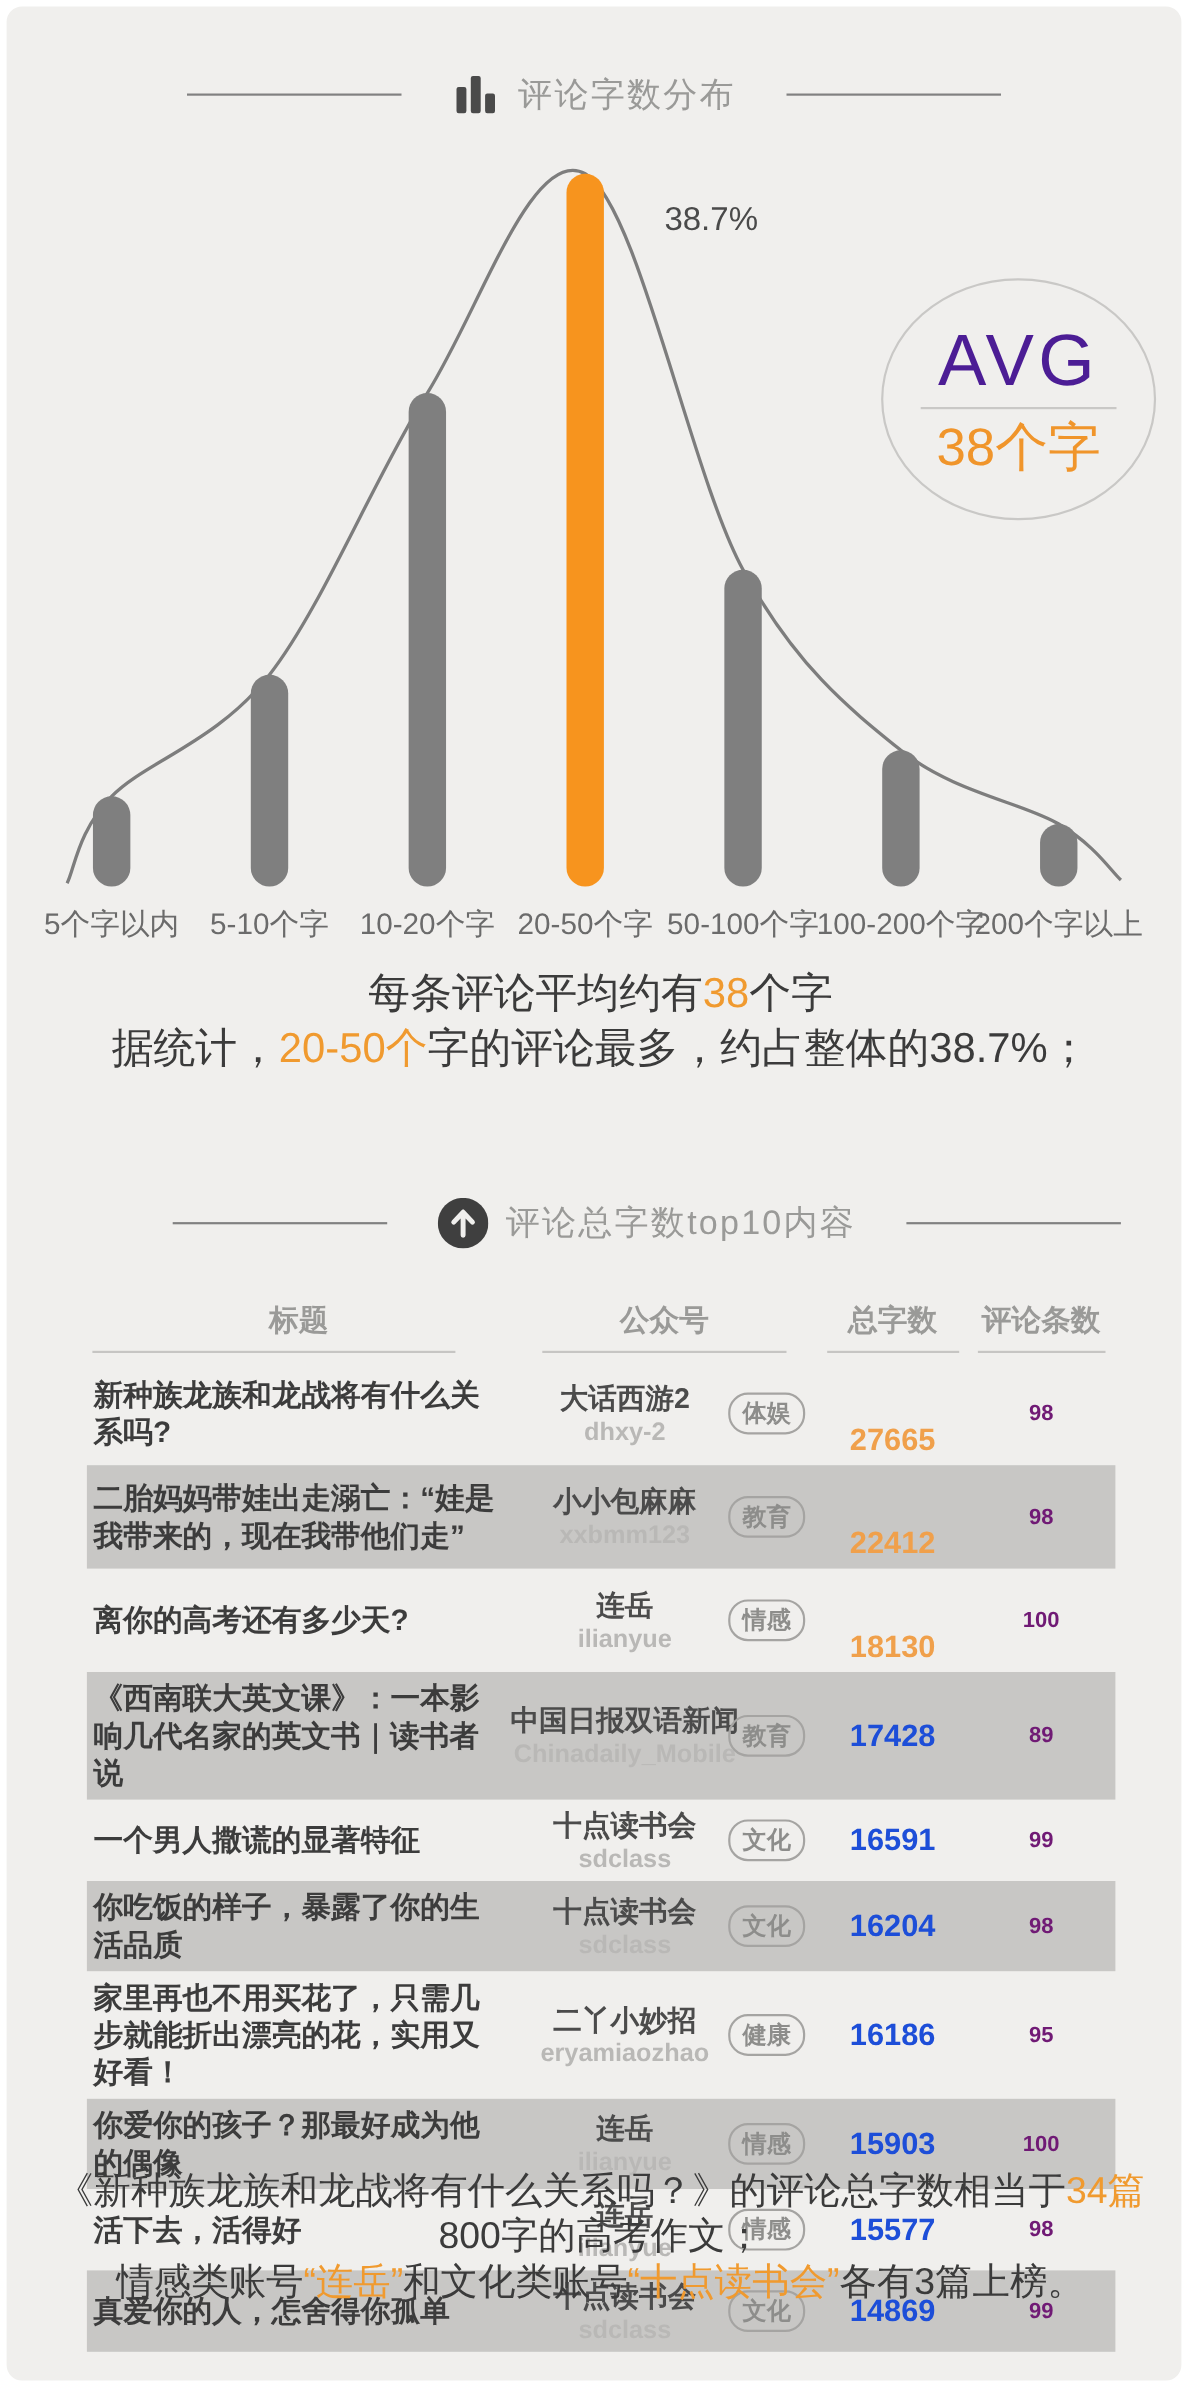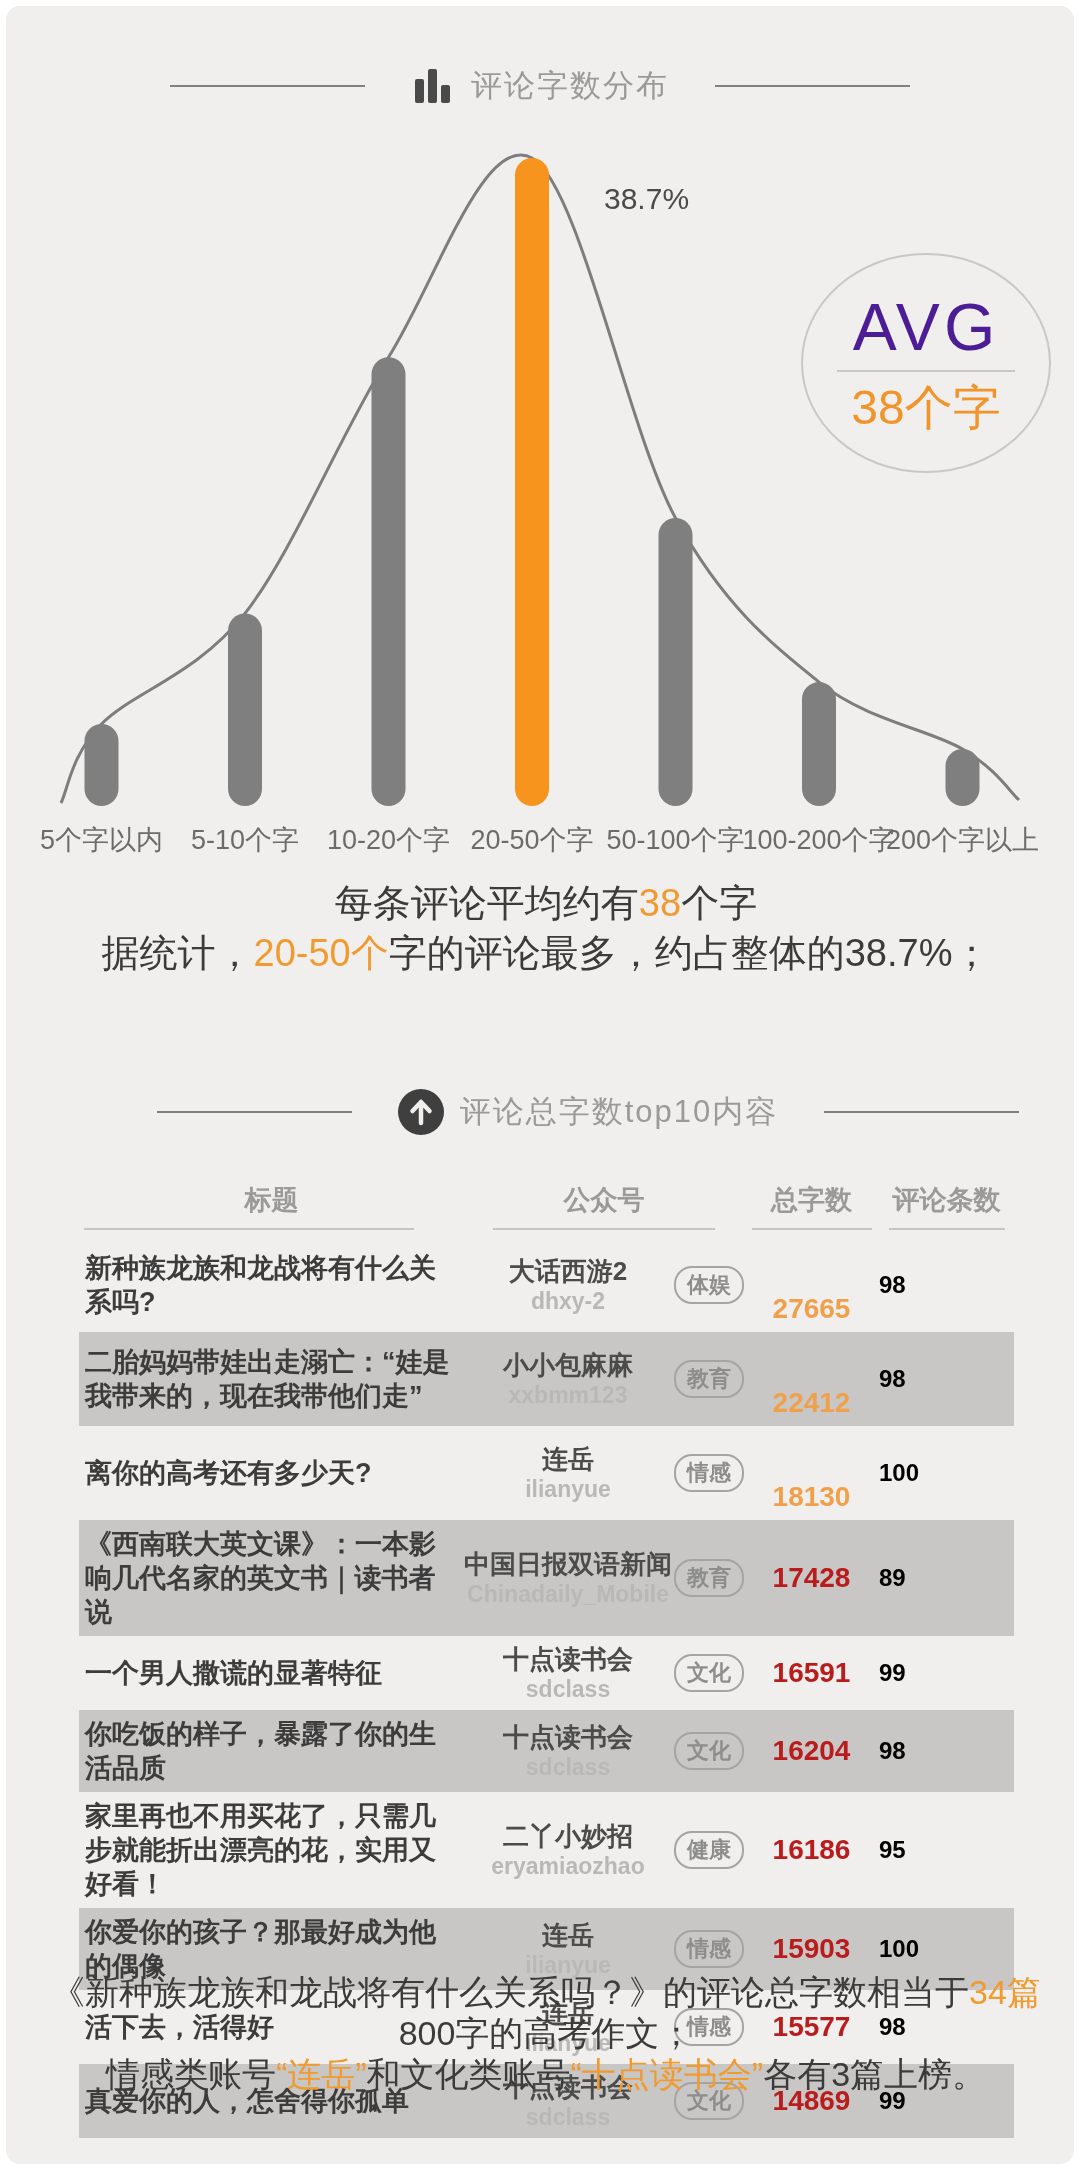--- a/index.html
+++ b/index.html
@@ -54,27 +54,27 @@
   .t-row{
     display:grid;grid-template-columns:385px 280px 135px 135px;
     align-items:center;padding:7px 0;min-height:52px;
   }
   .t-row.shade{background:#C8C7C5;}
   .c-title{font-size:27px;line-height:34px;color:#3C3C3C;padding-left:6px;padding-right:10px;}
   .c-account{position:relative;text-align:center;padding-right:72px;box-sizing:border-box;}
   .acc-name{font-size:26px;line-height:32px;color:#4B4B4B;}
   .acc-id{font-size:23px;line-height:28px;color:#B9B8B6;}
   .badge{
-    position:absolute;right:0;top:50%;transform:translateY(-50%);
+    position:absolute;right:12px;top:50%;transform:translateY(-50%);
     font-size:22px;color:#8D8D8B;border:2px solid #A5A4A2;border-radius:18px;
     padding:2px 11px;white-space:nowrap;
   }
-  .c-words{font-size:28px;color:#b91c1c;text-align:center;}
+  .c-words{font-size:28px;color:#1d4ed8;text-align:center;}
   .c-words.top{color:#F0A04B;margin-top:48px;}
-  .c-comments{font-size:24px;color:#000000;text-align:left;}
+  .c-comments{font-size:20px;color:#701a75;text-align:center;}
 </style>
 </head>
 <body>
 
 <div class="card">
 
   <div class="sec-header" style="top:52px;">
     <div class="rule left"></div>
     <span class="sec-icon">
       <svg width="44" height="44" viewBox="0 0 44 44">

